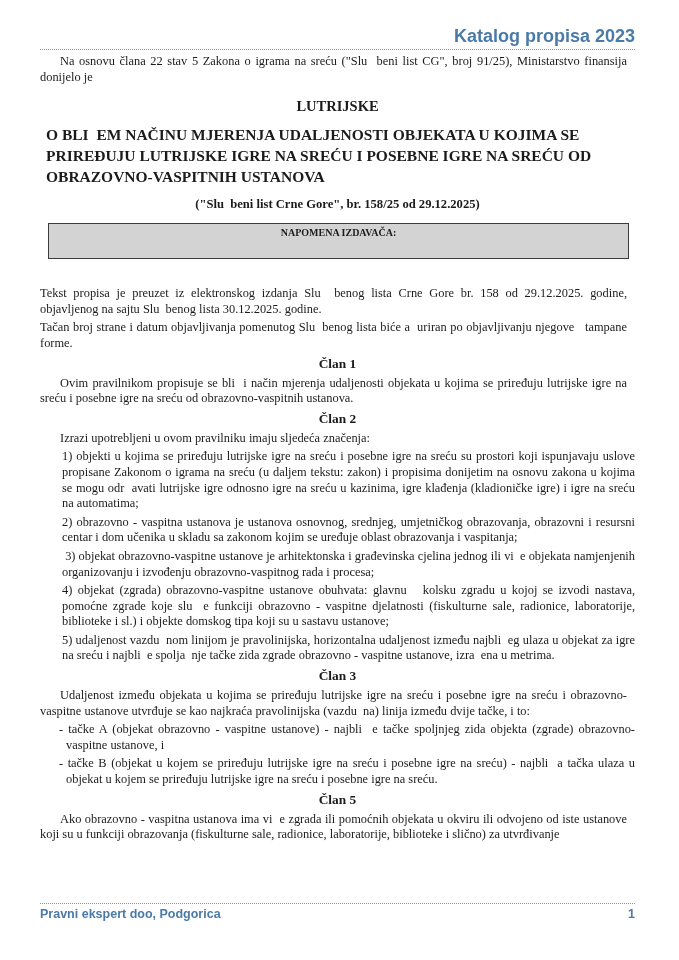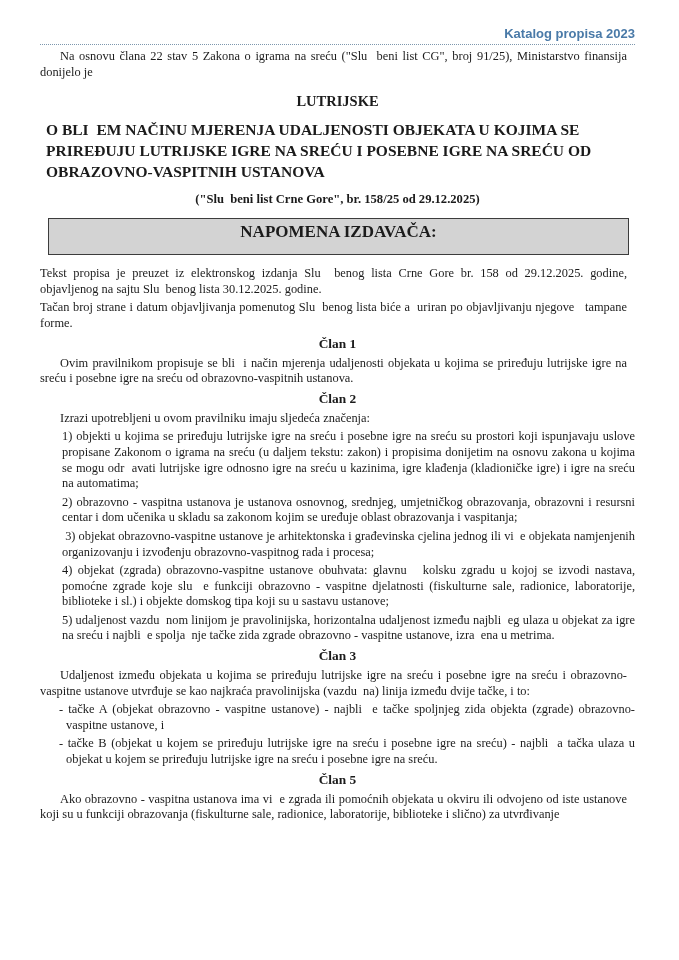--- a/index.html
+++ b/index.html
@@ -21,21 +21,21 @@
   
   .page-header {
     border-bottom: 1px dotted #7d97ad;
     text-align: right;
     padding-bottom: 2px;
     margin-bottom: 4px;
   }
   .blue-label {
     font-family: "Liberation Sans", sans-serif;
     font-weight: bold;
-    font-size: 13px;
+    font-size: 18px;
     color: #4a7aa8;
   }
   .doc-number {
     font-weight: bold;
     font-size: 13px;
     margin: 8px 0 5px 0;
   }
   .para {
     text-align: justify;
     line-height: 15.6px;
@@ -62,23 +62,23 @@
     font-weight: bold;
     font-size: 12.6px;
     margin: 0 0 11px 0;
     line-height: 16px;
   }
   .note-box {
     border: 1.5px solid #3c3c3c;
     background: #d3d3d3;
     text-align: center;
     font-weight: bold;
-    font-size: 17px;
-    padding: 3px 0 12px 0;
-    margin: 0 6px 11px 8px;
+    font-size: 10px;
+    padding: 3px 0 20px 0;
+    margin: 0 6px 27px 8px;
   }
   .article-heading {
     text-align: center;
     font-size: 13.4px;
     font-weight: bold;
     line-height: 16px;
     margin: 4px 0 4px 0;
   }
   .numbered-item {
     text-align: justify;
@@ -146,13 +146,17 @@
     <p class="para indent">Udaljenost između objekata u kojima se priređuju lutrijske igre na sreću i posebne igre na sreću i obrazovno-vaspitne ustanove utvrđuje se kao najkraća pravolinijska (vazdu&nbsp; na) linija između dvije tačke, i to:</p>
     <p class="dash-item">- tačke A (objekat obrazovno - vaspitne ustanove) - najbli&nbsp; e tačke spoljnjeg zida objekta (zgrade) obrazovno-vaspitne ustanove, i</p>
     <p class="dash-item">- tačke B (objekat u kojem se priređuju lutrijske igre na sreću i posebne igre na sreću) - najbli&nbsp; a tačka ulaza u objekat u kojem se priređuju lutrijske igre na sreću i posebne igre na sreću.</p>
 
 
     <h3 class="article-heading">Član 5</h3>
     <p class="para indent">Ako obrazovno - vaspitna ustanova ima vi&nbsp; e zgrada ili pomoćnih objekata u okviru ili odvojeno od iste ustanove koji su u funkciji obrazovanja (fiskulturne sale, radionice, laboratorije, biblioteke i slično) za utvrđivanje</p>
 
   </div>
 
+  <div class="page-footer">
+    <span>Pravni ekspert doo, Podgorica</span>
+    <span>1</span>
+  </div>
 </div>
 
 </body></html>

